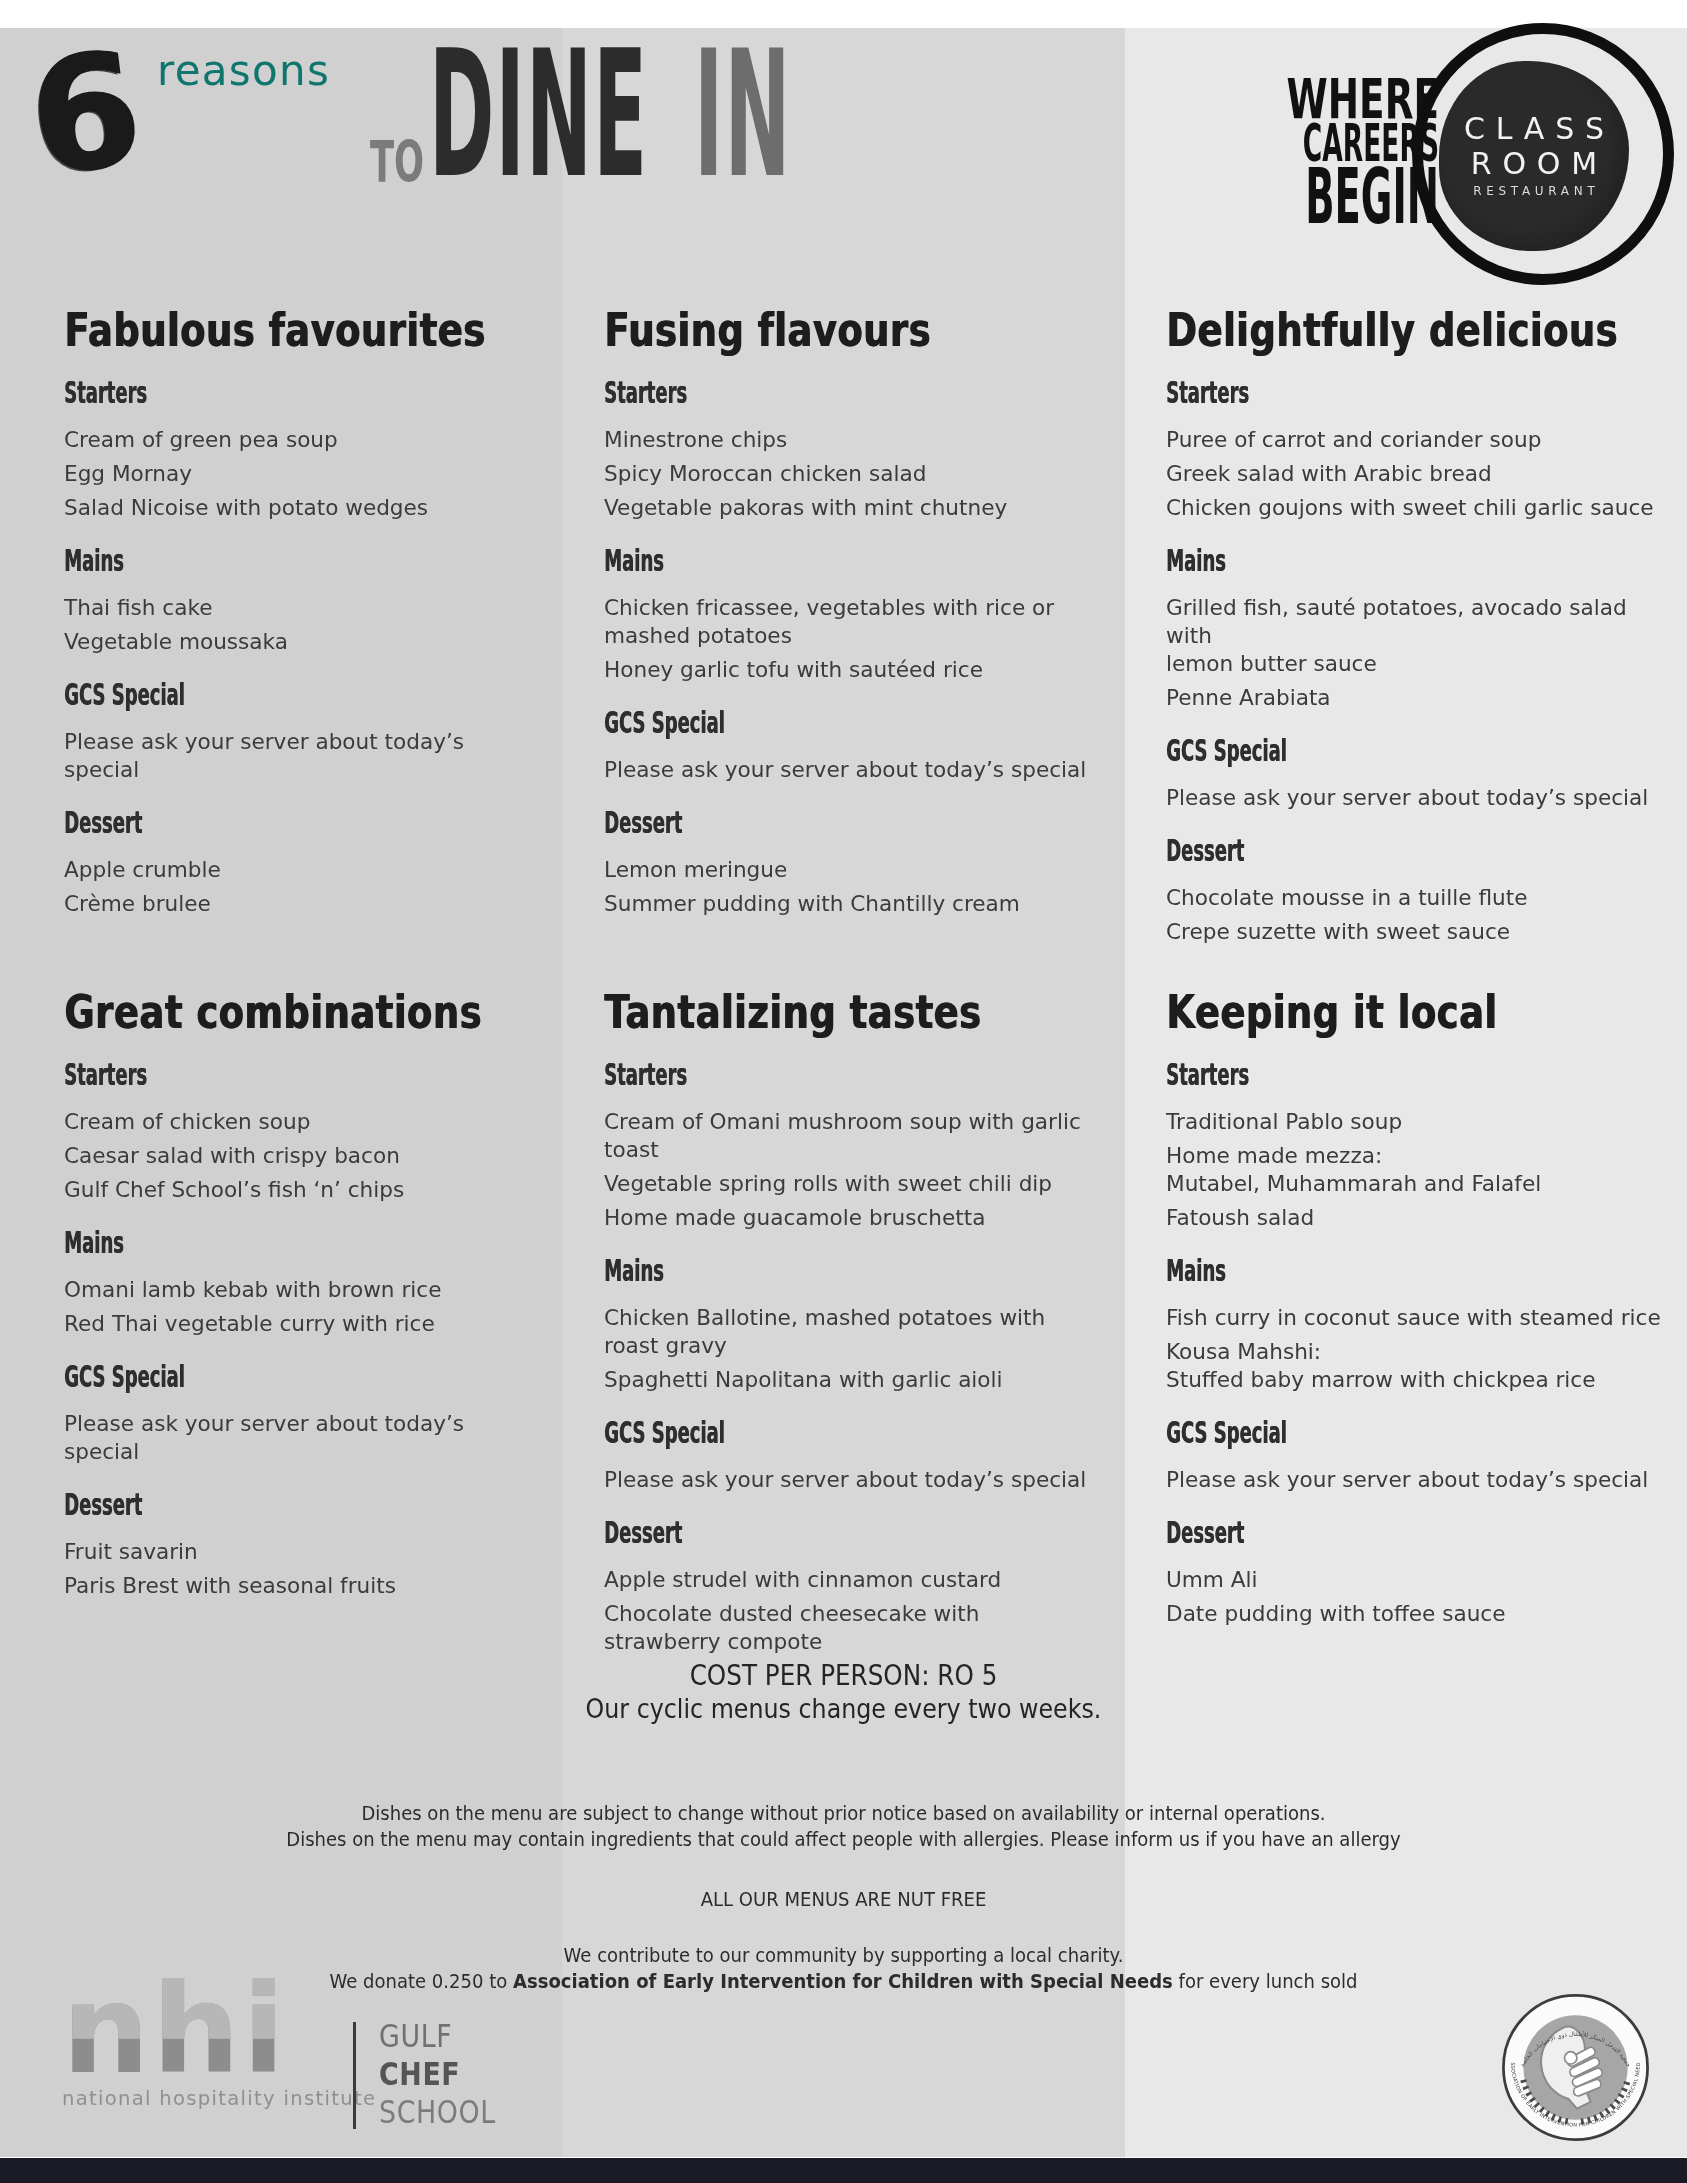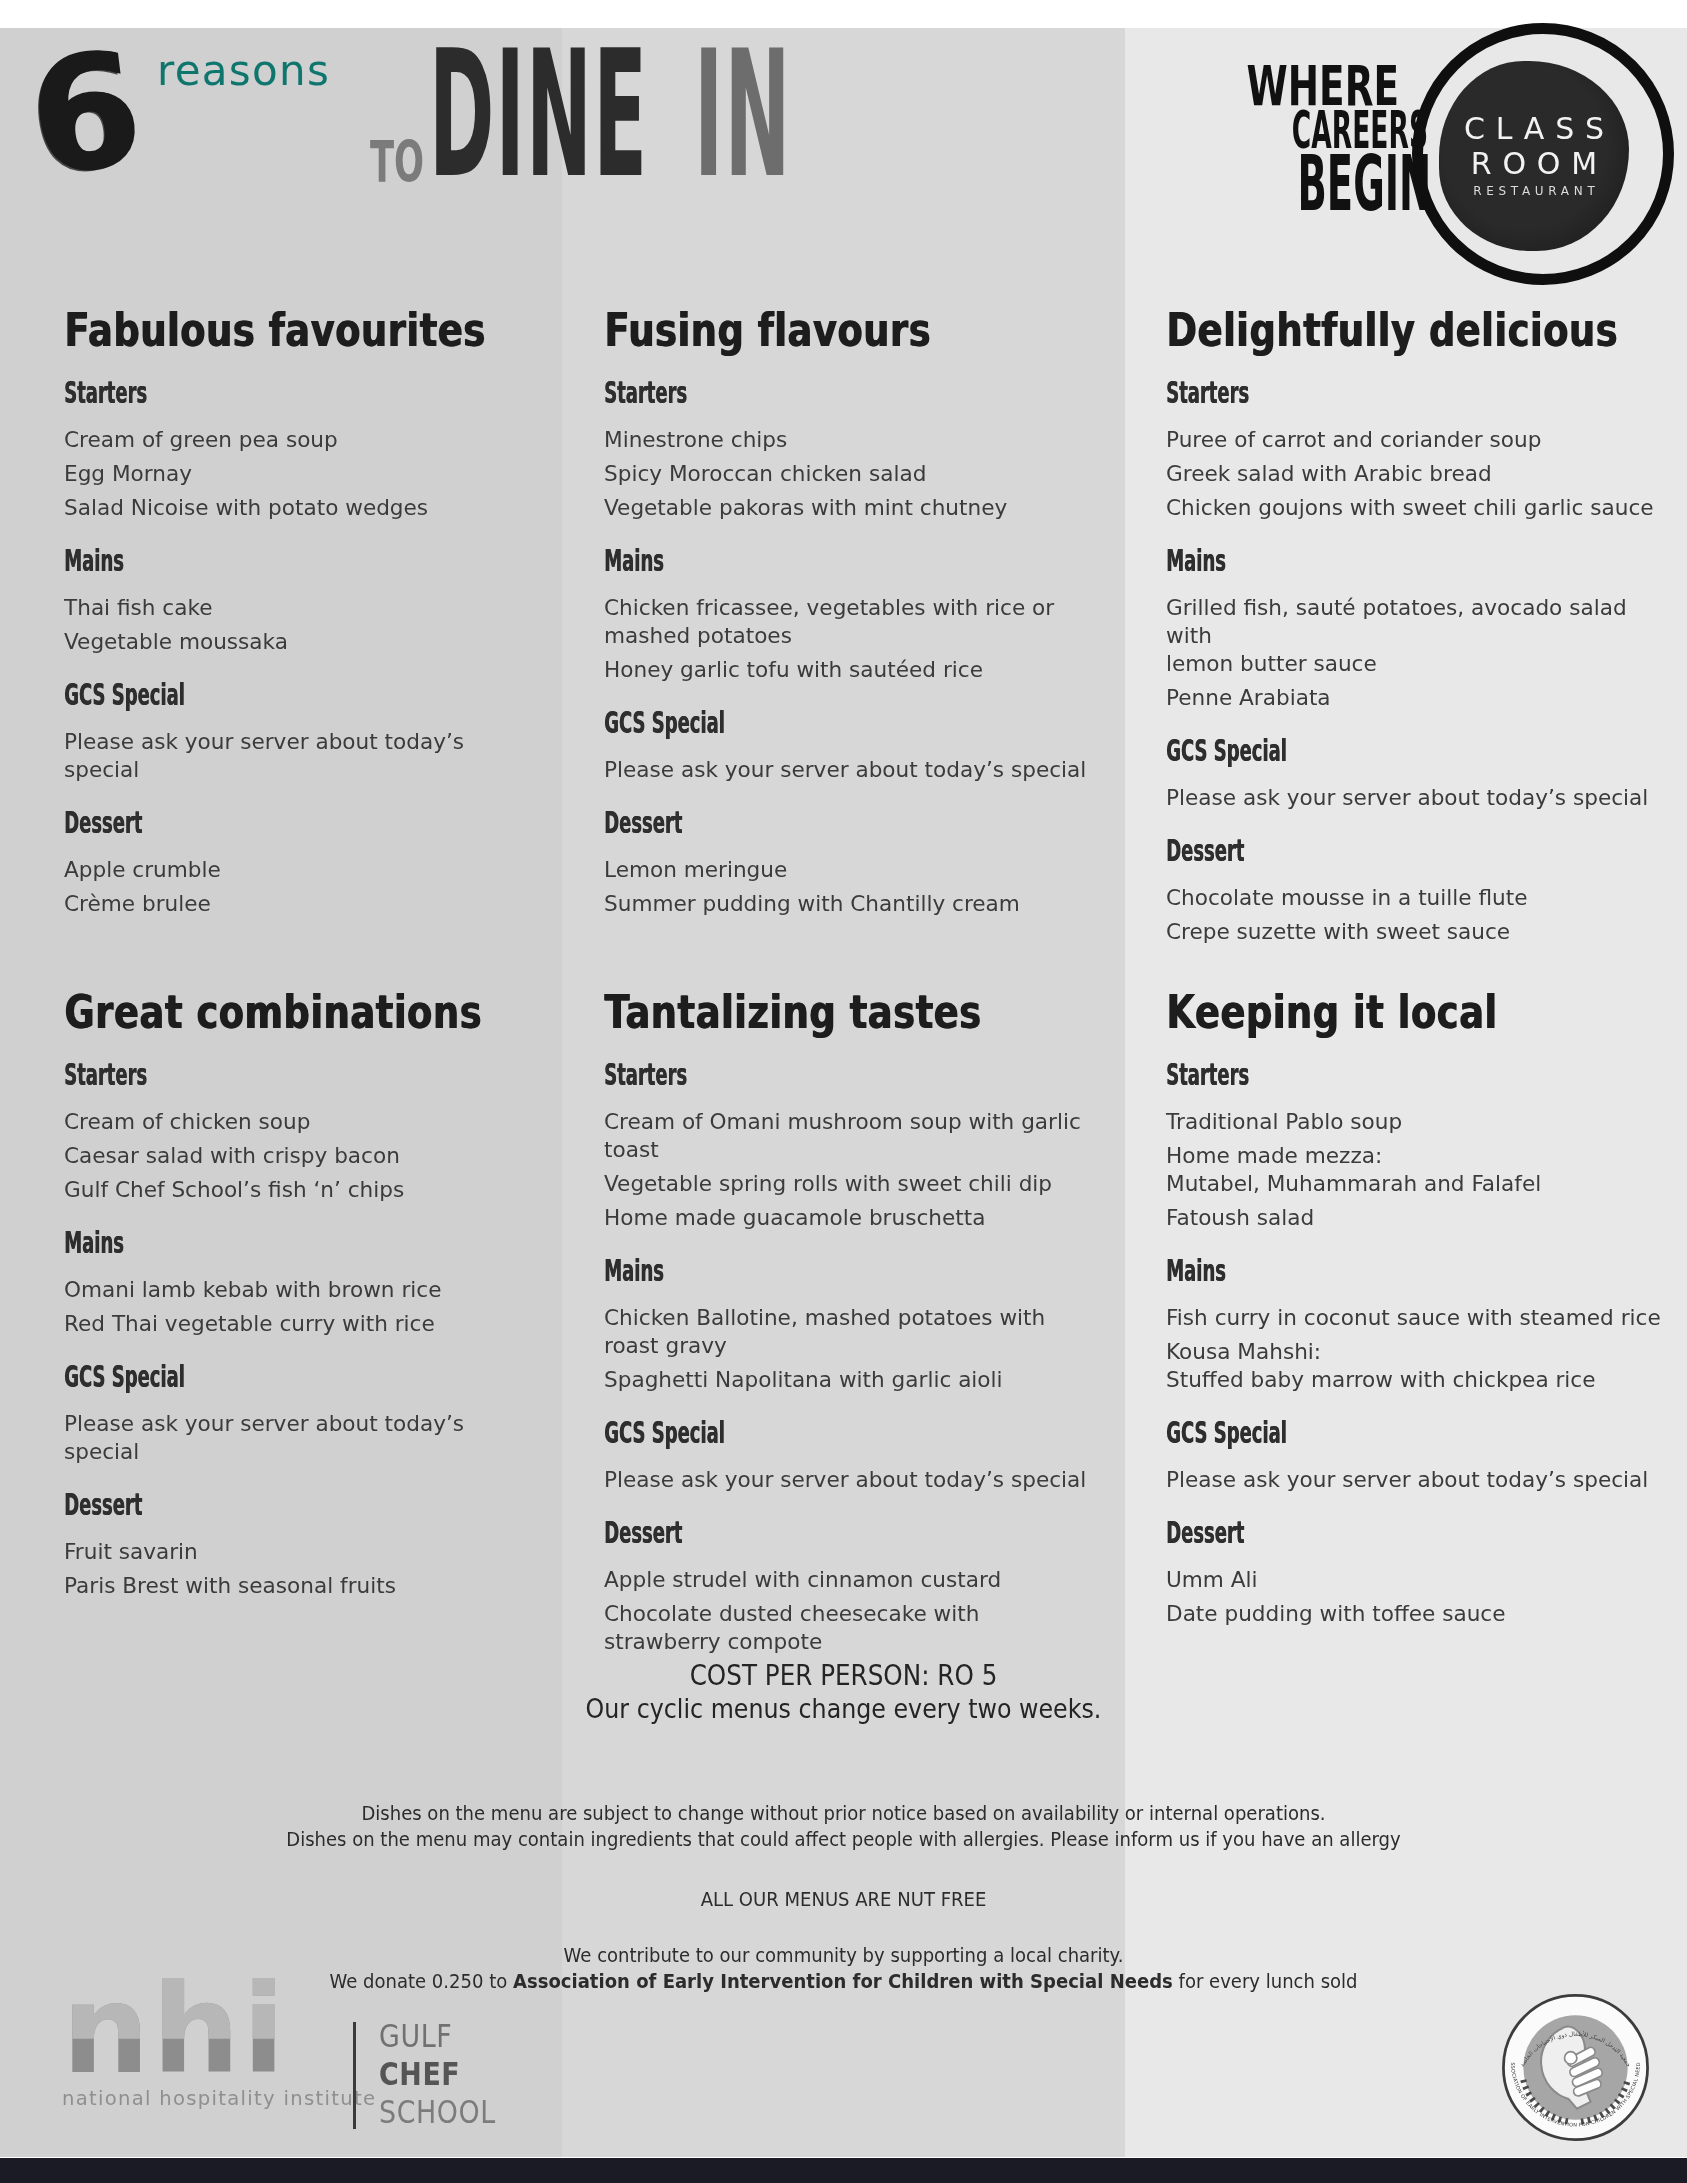--- a/index.html
+++ b/index.html
@@ -38,21 +38,21 @@
     position:absolute;left:429px;top:32px;
     font-size:175px;line-height:0.95;font-weight:700;color:#2c2c2c;
     transform:scaleX(0.45);transform-origin:left top;letter-spacing:2.7px;
   }
   .in{
     position:absolute;left:694px;top:32px;
     font-size:175px;line-height:0.95;font-weight:700;color:#6d6d6d;
     transform:scaleX(0.45);transform-origin:left top;letter-spacing:2.7px;
   }
   .tagline{
-    position:absolute;right:248px;top:65px;width:283px;color:#111;
+    position:absolute;right:248px;top:78px;width:283px;text-align:right;color:#111;
   }
   .tagline .l1{display:block;font-size:55px;line-height:43px;font-weight:700;transform:scaleX(0.68);transform-origin:right center;}
   .tagline .l2{display:block;font-size:51px;line-height:45px;font-weight:700;transform:scaleX(0.52);transform-origin:right center;}
   .tagline .l3{display:block;font-size:77px;line-height:62px;font-weight:700;transform:scaleX(0.50);transform-origin:right center;}
   .ring{
     position:absolute;left:1412px;top:23px;width:240px;height:240px;
     border:11.5px solid #0f0f0f;border-radius:50%;
   }
   .blob{
     position:absolute;left:16px;top:27px;width:190px;height:190px;

